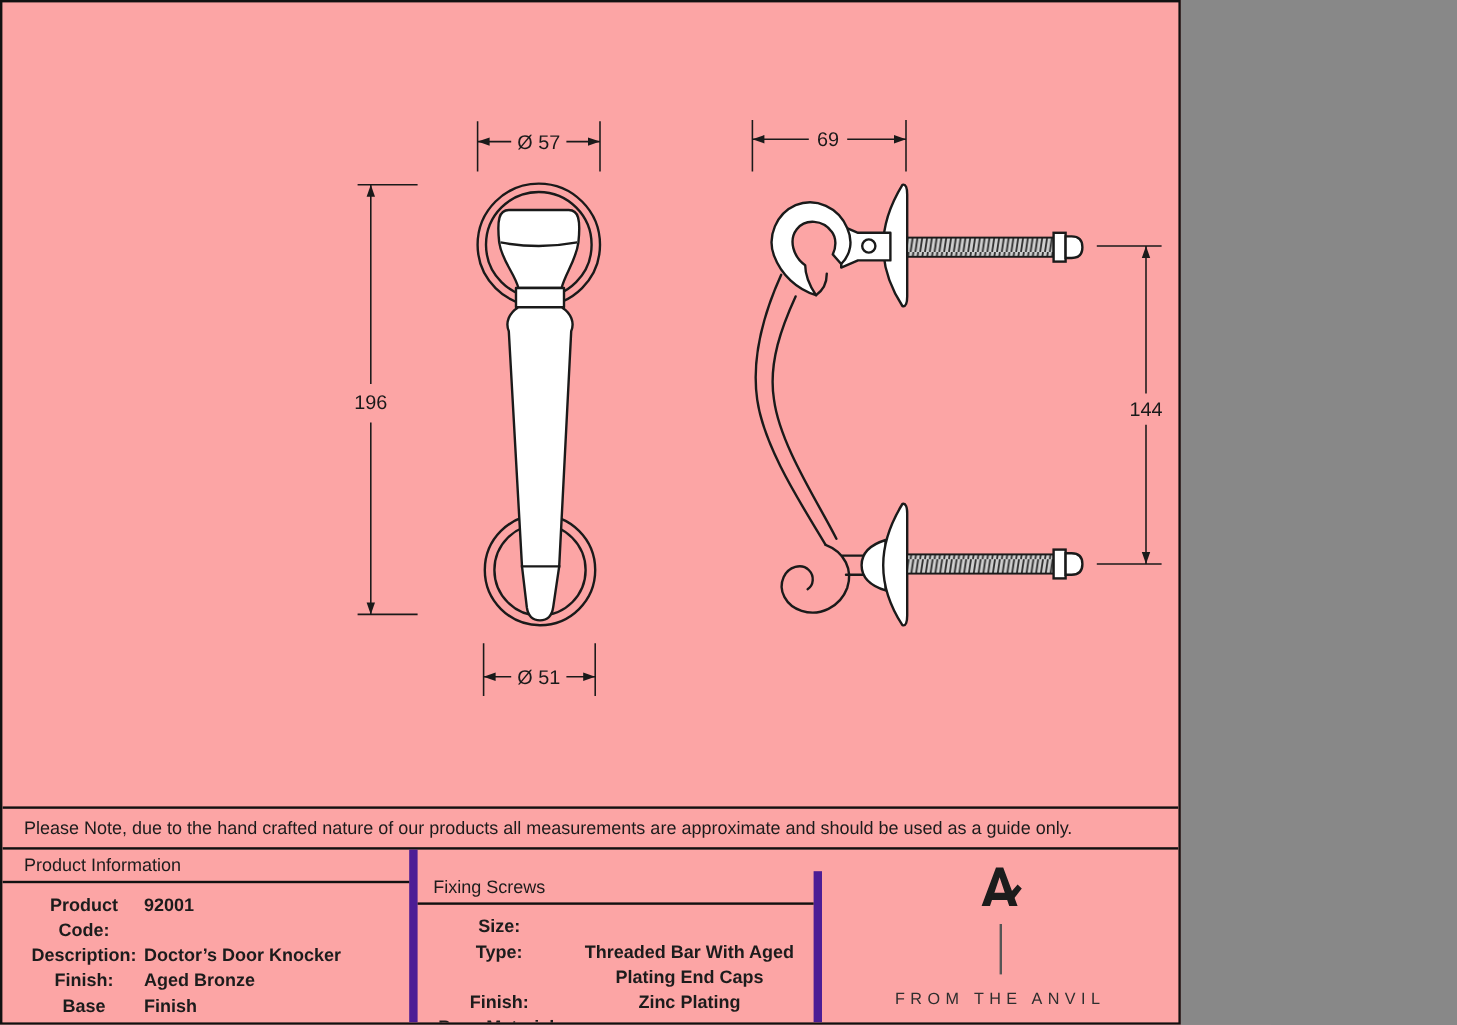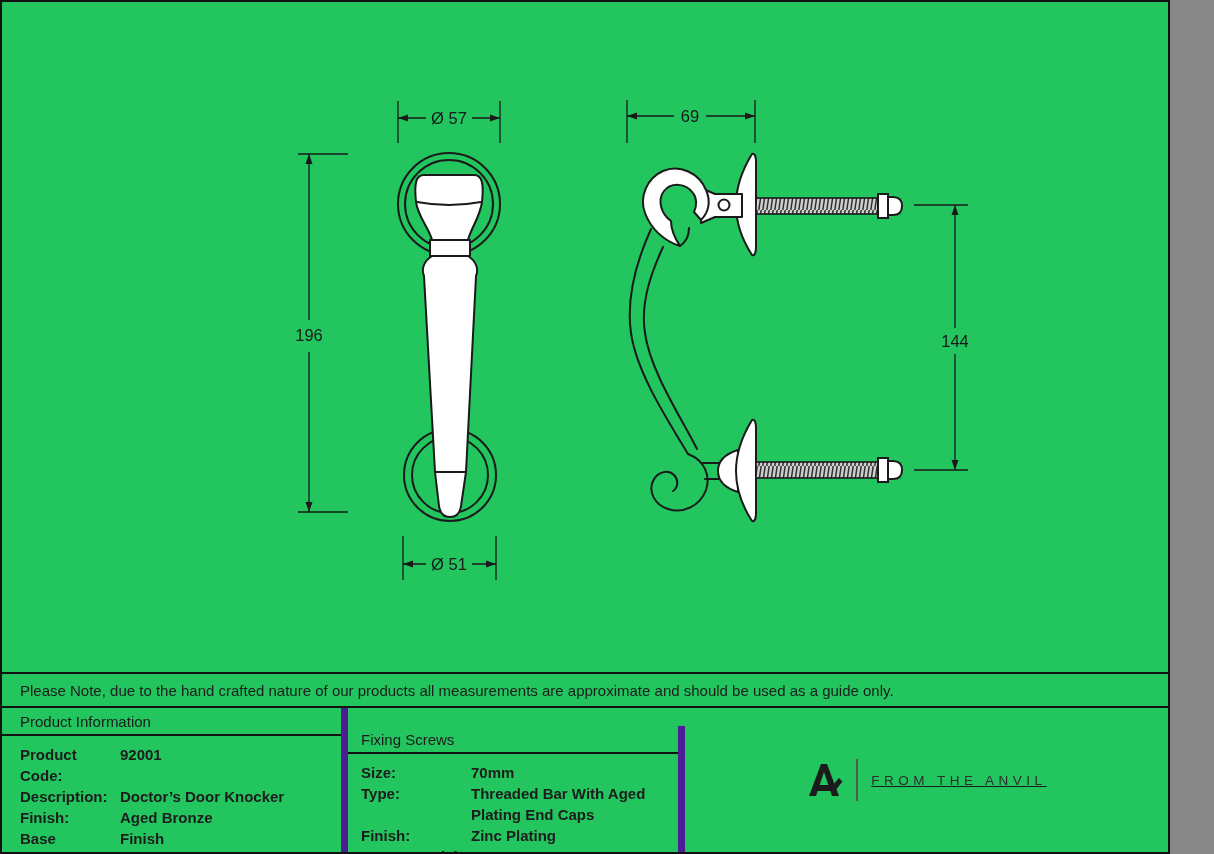--- a/index.html
+++ b/index.html
@@ -1,40 +1,40 @@
 <!DOCTYPE html>
 <html><head>
 <meta charset="utf-8">
 <style>
   html,body{margin:0;padding:0;background:#888;}
   .sheet{
     position:relative;
-    width:1170px;height:854px;
+    width:984px;height:854px;
     box-sizing:border-box;
-    background:#22c55e;
+    background:#fca5a5;
     border:2px solid #111;
     font-family:"Liberation Sans","DejaVu Sans",sans-serif;
     color:#1c1c1c;
     overflow:hidden;
   }
   .drawing-area{position:absolute;top:0;left:0;}
   svg text{font-family:"Liberation Sans","DejaVu Sans",sans-serif;font-size:16.5px;fill:#1a1a1a;}
-  .bottom-block{position:absolute;left:0;right:0;top:670px;bottom:0;display:flex;flex-direction:column;}
+  .bottom-block{position:absolute;left:0;right:0;top:670px;bottom:0;display:flex;flex-direction:column;text-align:center;}
   .note-row{
     height:36px;box-sizing:border-box;flex:0 0 auto;
     border-top:2px solid #111;border-bottom:2px solid #111;
     display:flex;align-items:center;padding-left:18px;
     font-size:15px;
   }
   .spec-table{flex:1;display:flex;min-height:0;}
   .col{box-sizing:border-box;border-right:7px solid #4c1d95;display:flex;flex-direction:column;}
   .col-product{width:346px;}
   .col-pack{width:317px;}
   .col-fixing{width:337px;margin-top:18px;}
-  .col-logo{flex:1;border-right:none;align-items:center;justify-content:center;flex-direction:row;gap:13px;text-decoration:underline;}
+  .col-logo{flex:1;border-right:none;align-items:center;justify-content:center;flex-direction:column;gap:13px;}
   .col-header{
     height:28px;flex:0 0 auto;box-sizing:border-box;
     border-bottom:2px solid #111;
     display:flex;align-items:center;font-size:15px;
   }
   .col-product .col-header{padding-left:18px;}
   .col-pack .col-header,.col-fixing .col-header{padding-left:13px;}
   .col-body{flex:1;padding-top:8px;font-size:15px;font-weight:bold;}
   .col-product .col-body{padding-left:18px;}
   .col-pack .col-body,.col-fixing .col-body{padding-left:13px;}
@@ -173,21 +173,20 @@
           </div>
         </div>
       </div>
 
 
       <div class="col col-fixing">
         <div class="col-header">Fixing Screws</div>
         <div class="col-body">
           <div class="kv">
             <span class="k">Size:</span>
-            <span class="v">70mm</span>
           </div>
           <div class="kv">
             <span class="k">Type:</span>
             <span class="v">Threaded Bar With Aged Plating End Caps</span>
           </div>
           <div class="kv">
             <span class="k">Finish:</span>
             <span class="v">Zinc Plating</span>
           </div>
           <div class="kv">

